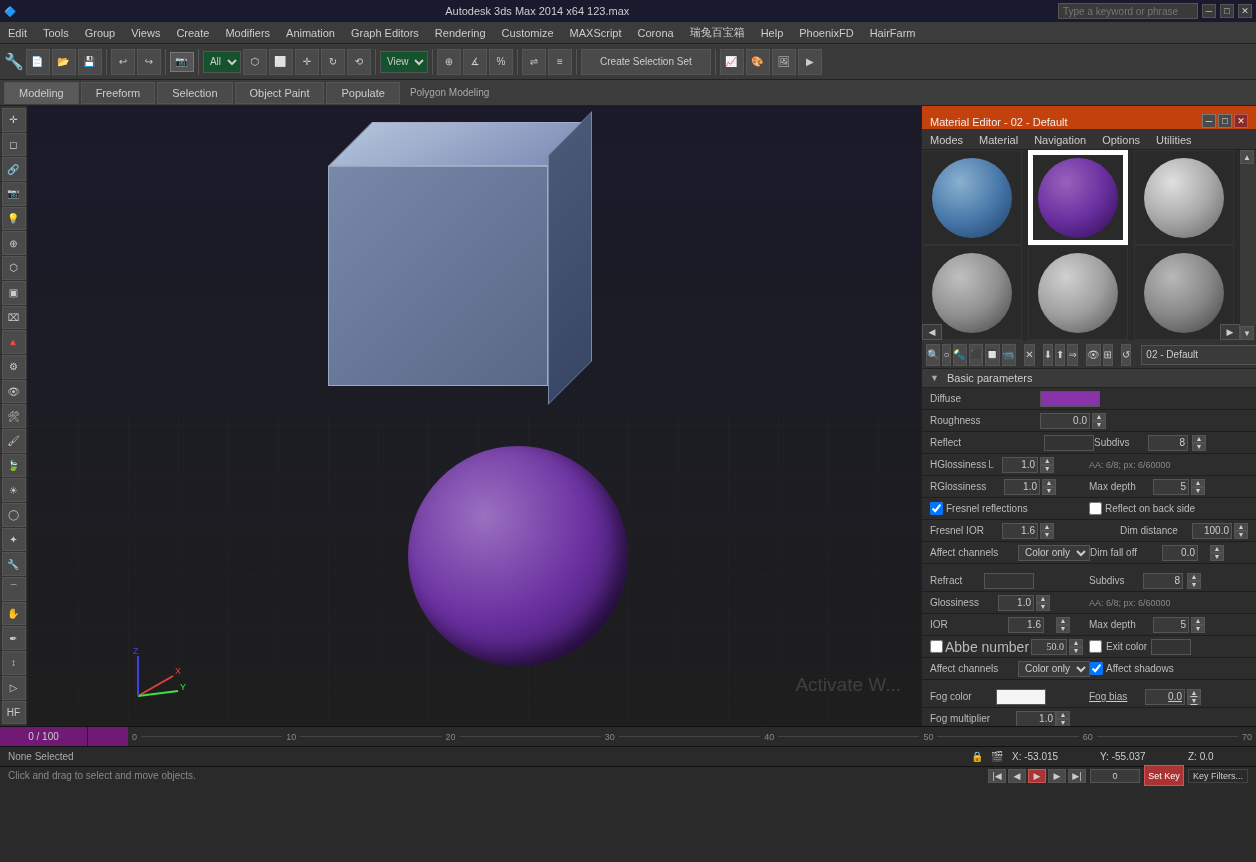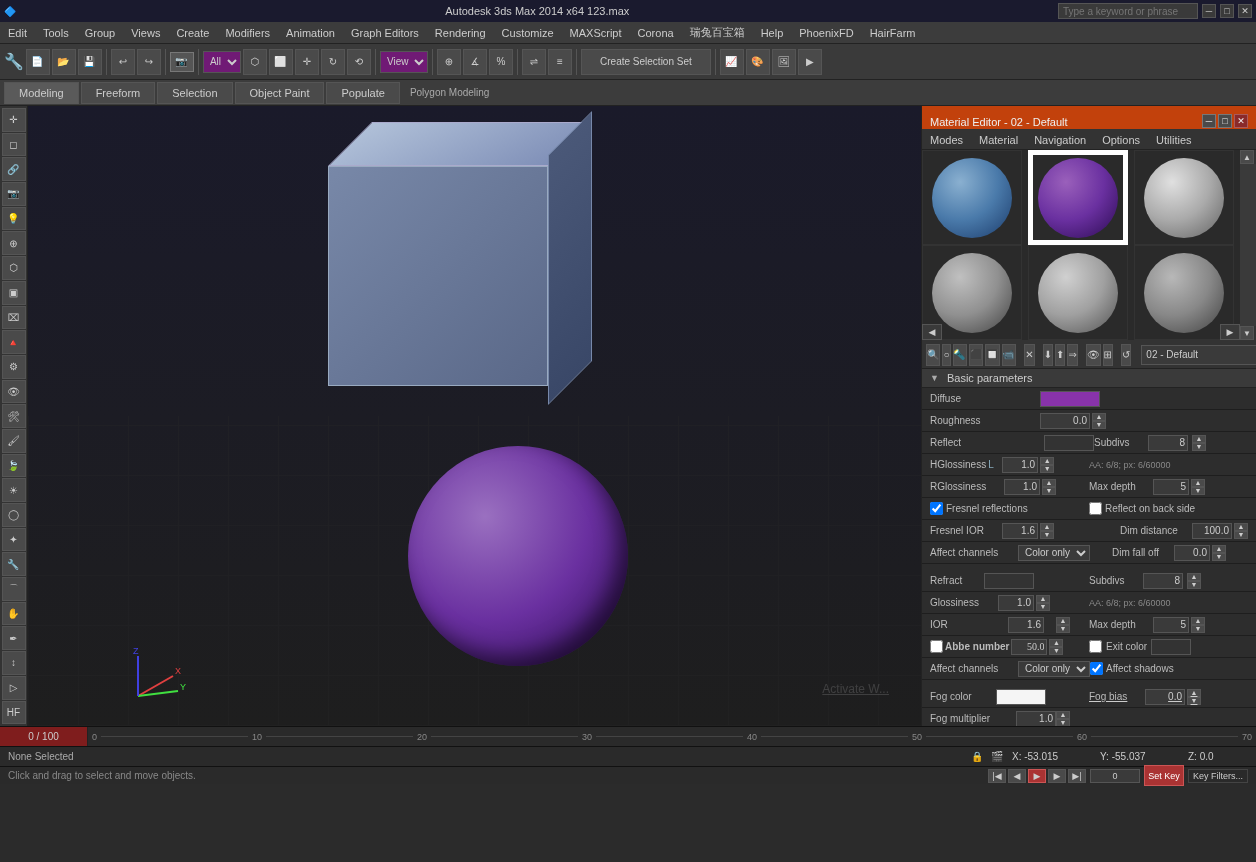--- a/index.html
+++ b/index.html
@@ -9,21 +9,21 @@
     #title-bar { width: 100%; height: 22px; background: #1a1a2e; display: flex; align-items: center; padding: 0 4px; gap: 4px; }
     #title-bar .win-btn { width: 14px; height: 14px; border: 1px solid #555; background: #3a3a3a; cursor: pointer; font-size: 9px; display: flex; align-items: center; justify-content: center; }
 
     
     #menu-bar { width: 100%; height: 22px; background: #3c3c3c; display: flex; align-items: center; border-bottom: 1px solid #222; }
     .menu-item { padding: 2px 8px; cursor: pointer; font-size: 11px; color: #cccccc; white-space: nowrap; }
 
     
     #toolbar { width: 100%; height: 36px; background: #3a3a3a; display: flex; align-items: center; padding: 2px 4px; gap: 2px; border-bottom: 1px solid #222; }
     .tb-btn { min-width: 24px; height: 26px; background: #4a4a4a; border: 1px solid #555; cursor: pointer; display: flex; align-items: center; justify-content: center; font-size: 10px; color: #ccc; padding: 0 3px; }
-    .tb-select { height: 22px; background: #701a75; border: 1px solid #555; color: #ccc; font-size: 10px; padding: 0 2px; }
+    .tb-select { height: 22px; background: #14532d; border: 1px solid #555; color: #ccc; font-size: 10px; padding: 0 2px; }
     .tb-sep { width: 1px; height: 26px; background: #555; margin: 0 2px; }
 
     
     #modeling-bar { width: 100%; height: 26px; background: #3c3c3c; display: flex; align-items: center; border-bottom: 1px solid #222; padding: 0 4px; gap: 2px; }
     .mod-tab { padding: 4px 14px; background: #4a4a4a; border: 1px solid #555; cursor: pointer; font-size: 11px; color: #ccc; }
     .mod-tab.active { background: #5a5a5a; border-bottom-color: #5a5a5a; }
     .mod-subtitle { font-size: 10px; color: #aaa; margin-left: 8px; }
 
     
     #main-layout { display: flex; width: 100%; height: calc(862px - 22px - 22px - 36px - 26px - 20px - 26px); }
@@ -223,21 +223,21 @@
         <svg width="60" height="60">
           <line x1="10" y1="50" x2="45" y2="30" stroke="#e04040" stroke-width="2"></line>
           <line x1="10" y1="50" x2="50" y2="45" stroke="#40e040" stroke-width="2"></line>
           <line x1="10" y1="50" x2="10" y2="10" stroke="#4040e0" stroke-width="2"></line>
           <text x="47" y="28" fill="#e04040" font-size="9">X</text>
           <text x="52" y="44" fill="#40e040" font-size="9">Y</text>
           <text x="5" y="8" fill="#4040e0" font-size="9">Z</text>
         </svg>
       </div>
 
-      <div style="position:absolute;bottom:30px;right:32px;font-size:12px;color:rgba(255,255,255,0.15);white-space:nowrap;text-decoration:underline;">Activate W...</div>
+      <div style="position:absolute;bottom:30px;right:20px;font-size:19px;color:rgba(255,255,255,0.15);white-space:nowrap;">Activate W...</div>
     </div>
   </div>
 
   <div id="mat-editor">
 
     <div id="mat-editor-title">
       <span class="title-left">Material Editor - 02 - Default</span>
       <div class="win-btns">
         <div style="width:14px;height:14px;background:#4a4a4a;border:1px solid #777;display:flex;align-items:center;justify-content:center;font-size:9px;cursor:pointer;">─</div>
         <div style="width:14px;height:14px;background:#4a4a4a;border:1px solid #777;display:flex;align-items:center;justify-content:center;font-size:9px;cursor:pointer;">□</div>
@@ -423,21 +423,21 @@
         </div>
       </div>
 
       <div class="param-row" style="display:grid;grid-template-columns:1fr 1fr;">
         <div style="display:flex;align-items:center;gap:2px;">
           <span style="font-size:10px;color:#bbb;min-width:86px;">Affect channels</span>
           <select class="dropdown-field">
             <option>Color only</option>
           </select>
         </div>
-        <div style="display:flex;align-items:center;gap:2px;justify-content:center;">
+        <div style="display:flex;align-items:center;gap:12px;">
           <span style="font-size:10px;color:#bbb;min-width:60px;">Dim fall off</span>
           <input type="text" class="num-field" value="0.0" style="width: 36px;">
           <div class="spinner">
             <div class="spin-btn">▲</div>
             <div class="spin-btn">▼</div>
           </div>
         </div>
       </div>
 
       <div style="height:6px;background:#2d2d2d;"></div>
@@ -486,21 +486,21 @@
           <div class="spinner">
             <div class="spin-btn">▲</div>
             <div class="spin-btn">▼</div>
           </div>
         </div>
       </div>
 
       <div class="param-row" style="display:grid;grid-template-columns:1fr 1fr;">
         <div style="display:flex;align-items:center;gap:2px;">
           <input type="checkbox" style="">
-          <span style="font-size:10px;color:#bbb;font-weight:bold;">Abbe number</span>
+          <span style="font-size:14px;color:#bbb;">Abbe number</span>
           <input type="text" class="num-field" value="50.0" style="width: 36px; font-family: Liberation Serif, serif;">
           <div class="spinner">
             <div class="spin-btn">▲</div>
             <div class="spin-btn">▼</div>
           </div>
         </div>
         <div style="display:flex;align-items:center;gap:4px;">
           <input type="checkbox" style="">
           <span style="font-size:10px;color:#bbb;">Exit color</span>
           <div class="color-swatch color-dark" style="width:40px;"></div>
@@ -544,21 +544,21 @@
           <div class="spin-btn">▲</div>
           <div class="spin-btn">▼</div>
         </div>
       </div>
 
     </div>
   </div>
 
 </div>
 
-<div id="timeline" style="height:20px;background:#7f1d1d;display:flex;align-items:center;border-top:1px solid #111;">
+<div id="timeline" style="height:20px;background:#701a75;display:flex;align-items:center;border-top:1px solid #111;gap:40px;">
   <div style="width:88px;display:flex;align-items:center;justify-content:center;font-size:10px;color:#ccc;border-right:1px solid #222;height:100%;gap:2px;">
     <span>0 / 100</span>
   </div>
   <div style="flex:1;background:#2a2a2a;height:100%;position:relative;overflow:hidden;">
 
     <div style="display:flex;align-items:center;height:100%;padding:0 4px;">
       <span style="font-size:9px;color:#888;">0</span>
       <div style="flex:1;border-top:1px solid #444;margin:0 4px;"></div>
       <span style="font-size:9px;color:#888;">10</span>
       <div style="flex:1;border-top:1px solid #444;margin:0 4px;"></div>

